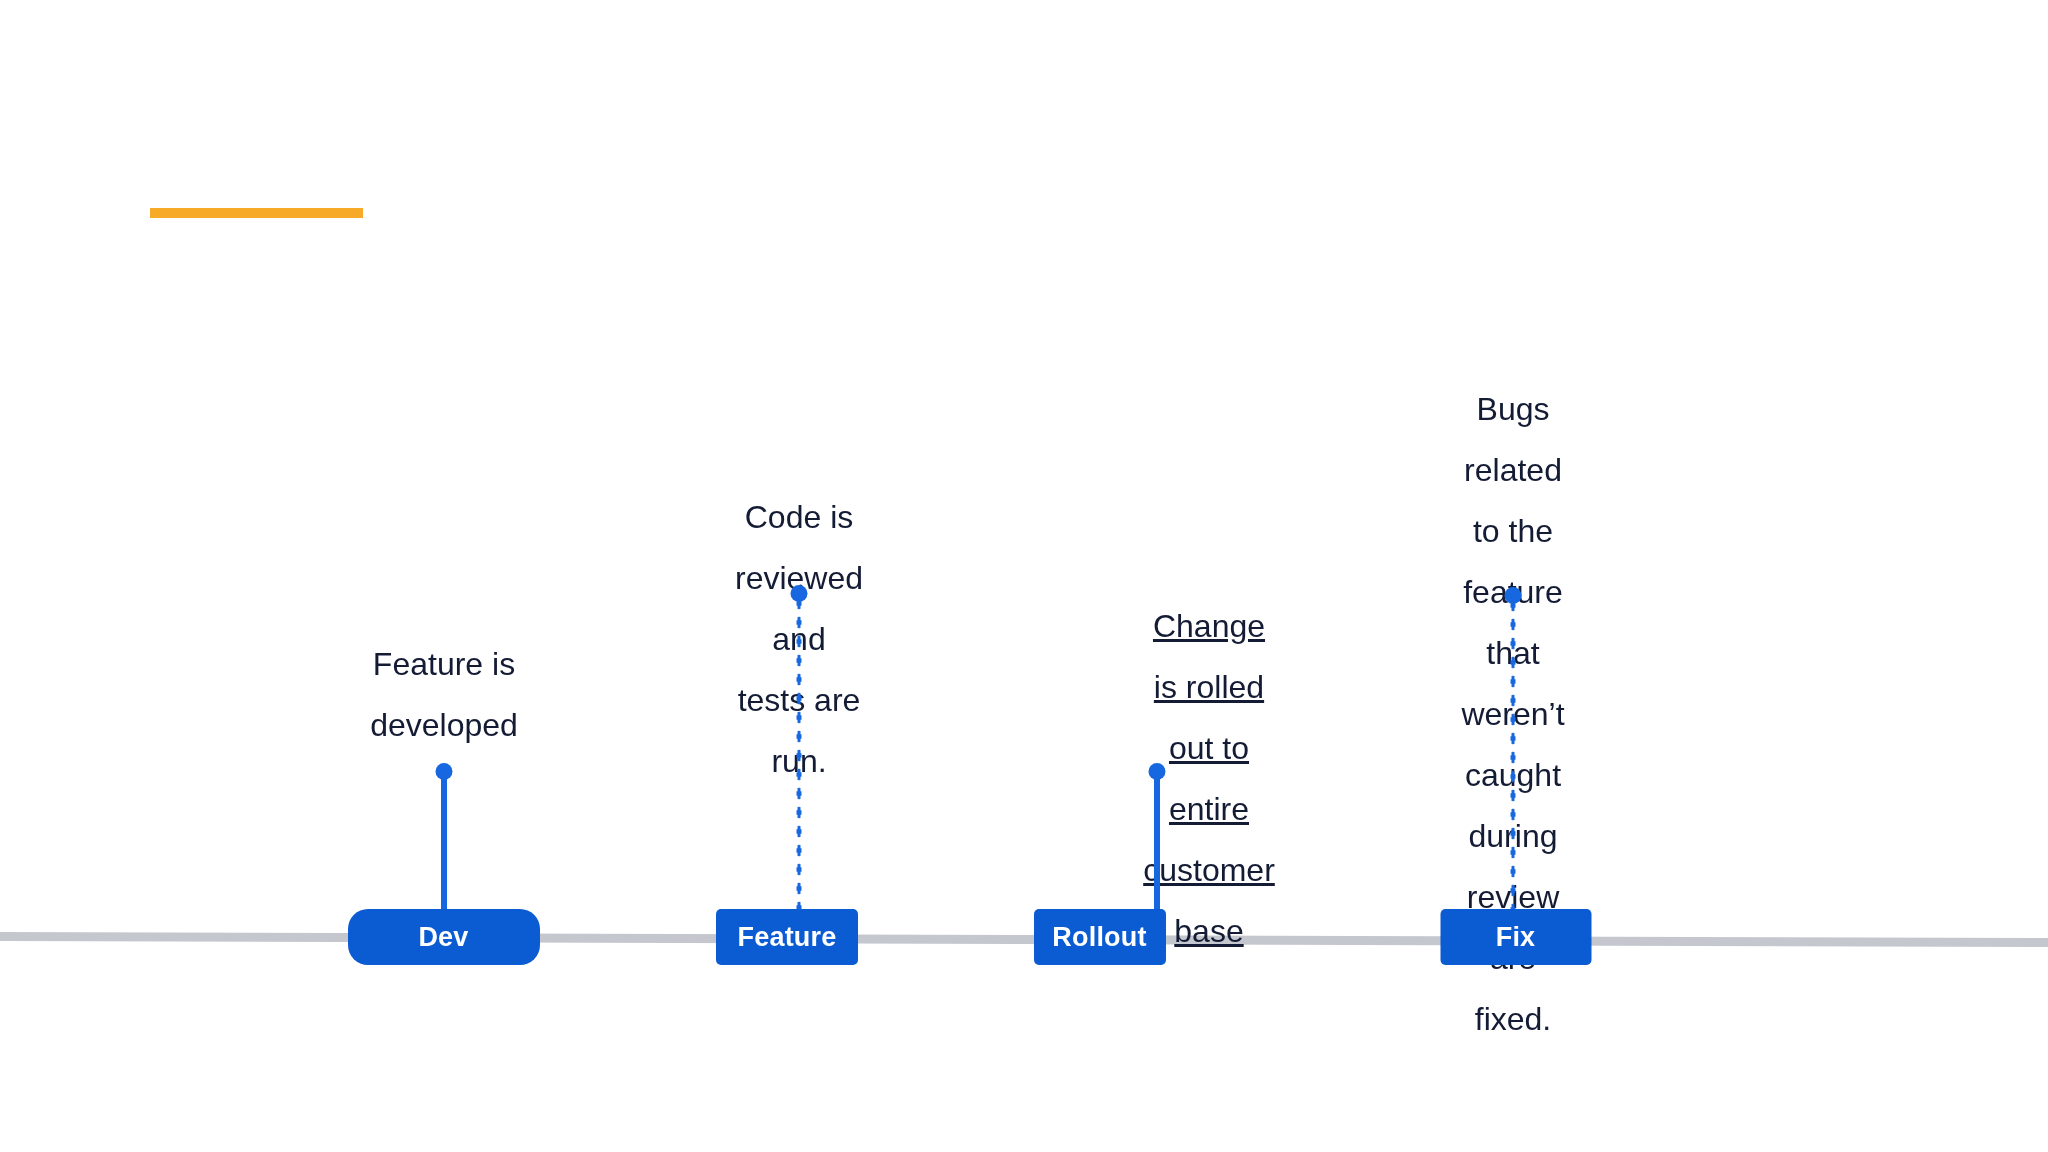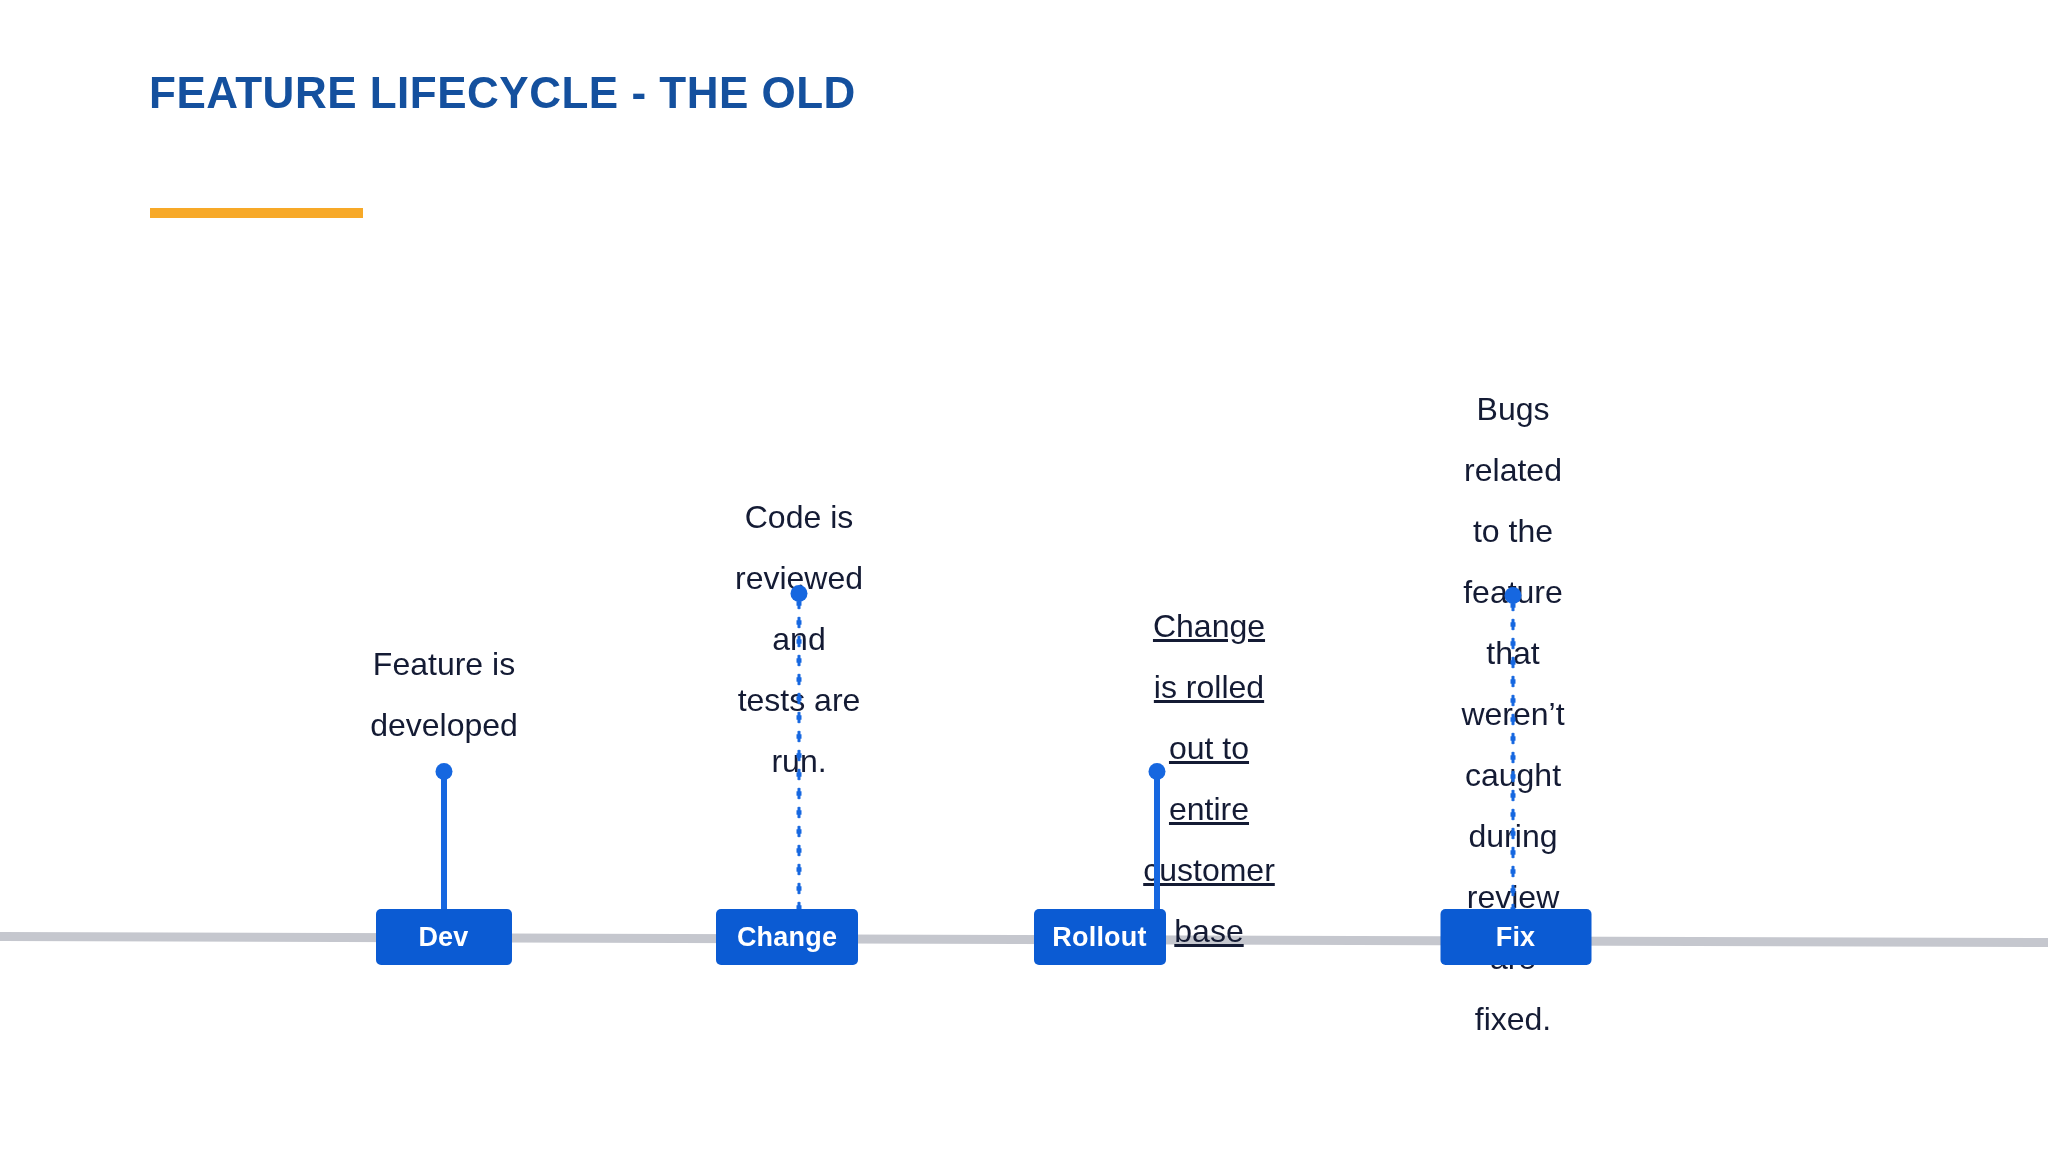--- a/index.html
+++ b/index.html
@@ -113,40 +113,39 @@
     justify-content: center;
     transform: translateX(-50%);
     letter-spacing: 0.2px;
   }
 </style>
 </head>
 <body>
 
 <div id="slide">
 
-  <div class="slide-title">FEATURE LIFECYCLE - THE OLD</div>
 
   <div class="title-rule"></div>
 
   <div class="timeline-axis"></div>
 
   <div id="milestones">
       <div class="milestone">
         <div class="milestone-caption" style="left: 444px; top: 634px;">Feature is
 developed</div>
         <div class="milestone-stem solid" style="left: 444px; top: 771.5px; height: 137.5px;"></div>
         <div class="milestone-dot" style="left: 444px; top: 763px;"></div>
-        <div class="milestone-box" style="left: 443.5px; width: 136px;">Dev</div>
+        <div class="milestone-box" style="left: 443.5px; width: 192px; border-radius: 20px;">Dev</div>
       </div>
       <div class="milestone">
         <div class="milestone-caption" style="left: 799px; top: 462px; margin-top: 25px;">Code is reviewed
 and tests are run.</div>
         <div class="milestone-stem dotted" style="left: 799px; top: 593.5px; height: 315.5px;"></div>
         <div class="milestone-dot" style="left: 799px; top: 585px;"></div>
-        <div class="milestone-box" style="left: 787px; width: 142px;">Change</div>
+        <div class="milestone-box" style="left: 787px; width: 142px;">Feature</div>
       </div>
       <div class="milestone">
         <div class="milestone-caption" style="left: 1209px; top: 596px; text-decoration: underline;">Change is rolled
 out to entire
 customer base</div>
         <div class="milestone-stem solid" style="left: 1157px; top: 771.5px; height: 137.5px;"></div>
         <div class="milestone-dot" style="left: 1157px; top: 763px;"></div>
         <div class="milestone-box" style="left: 1099.5px; width: 132px;">Rollout</div>
       </div>
       <div class="milestone">

